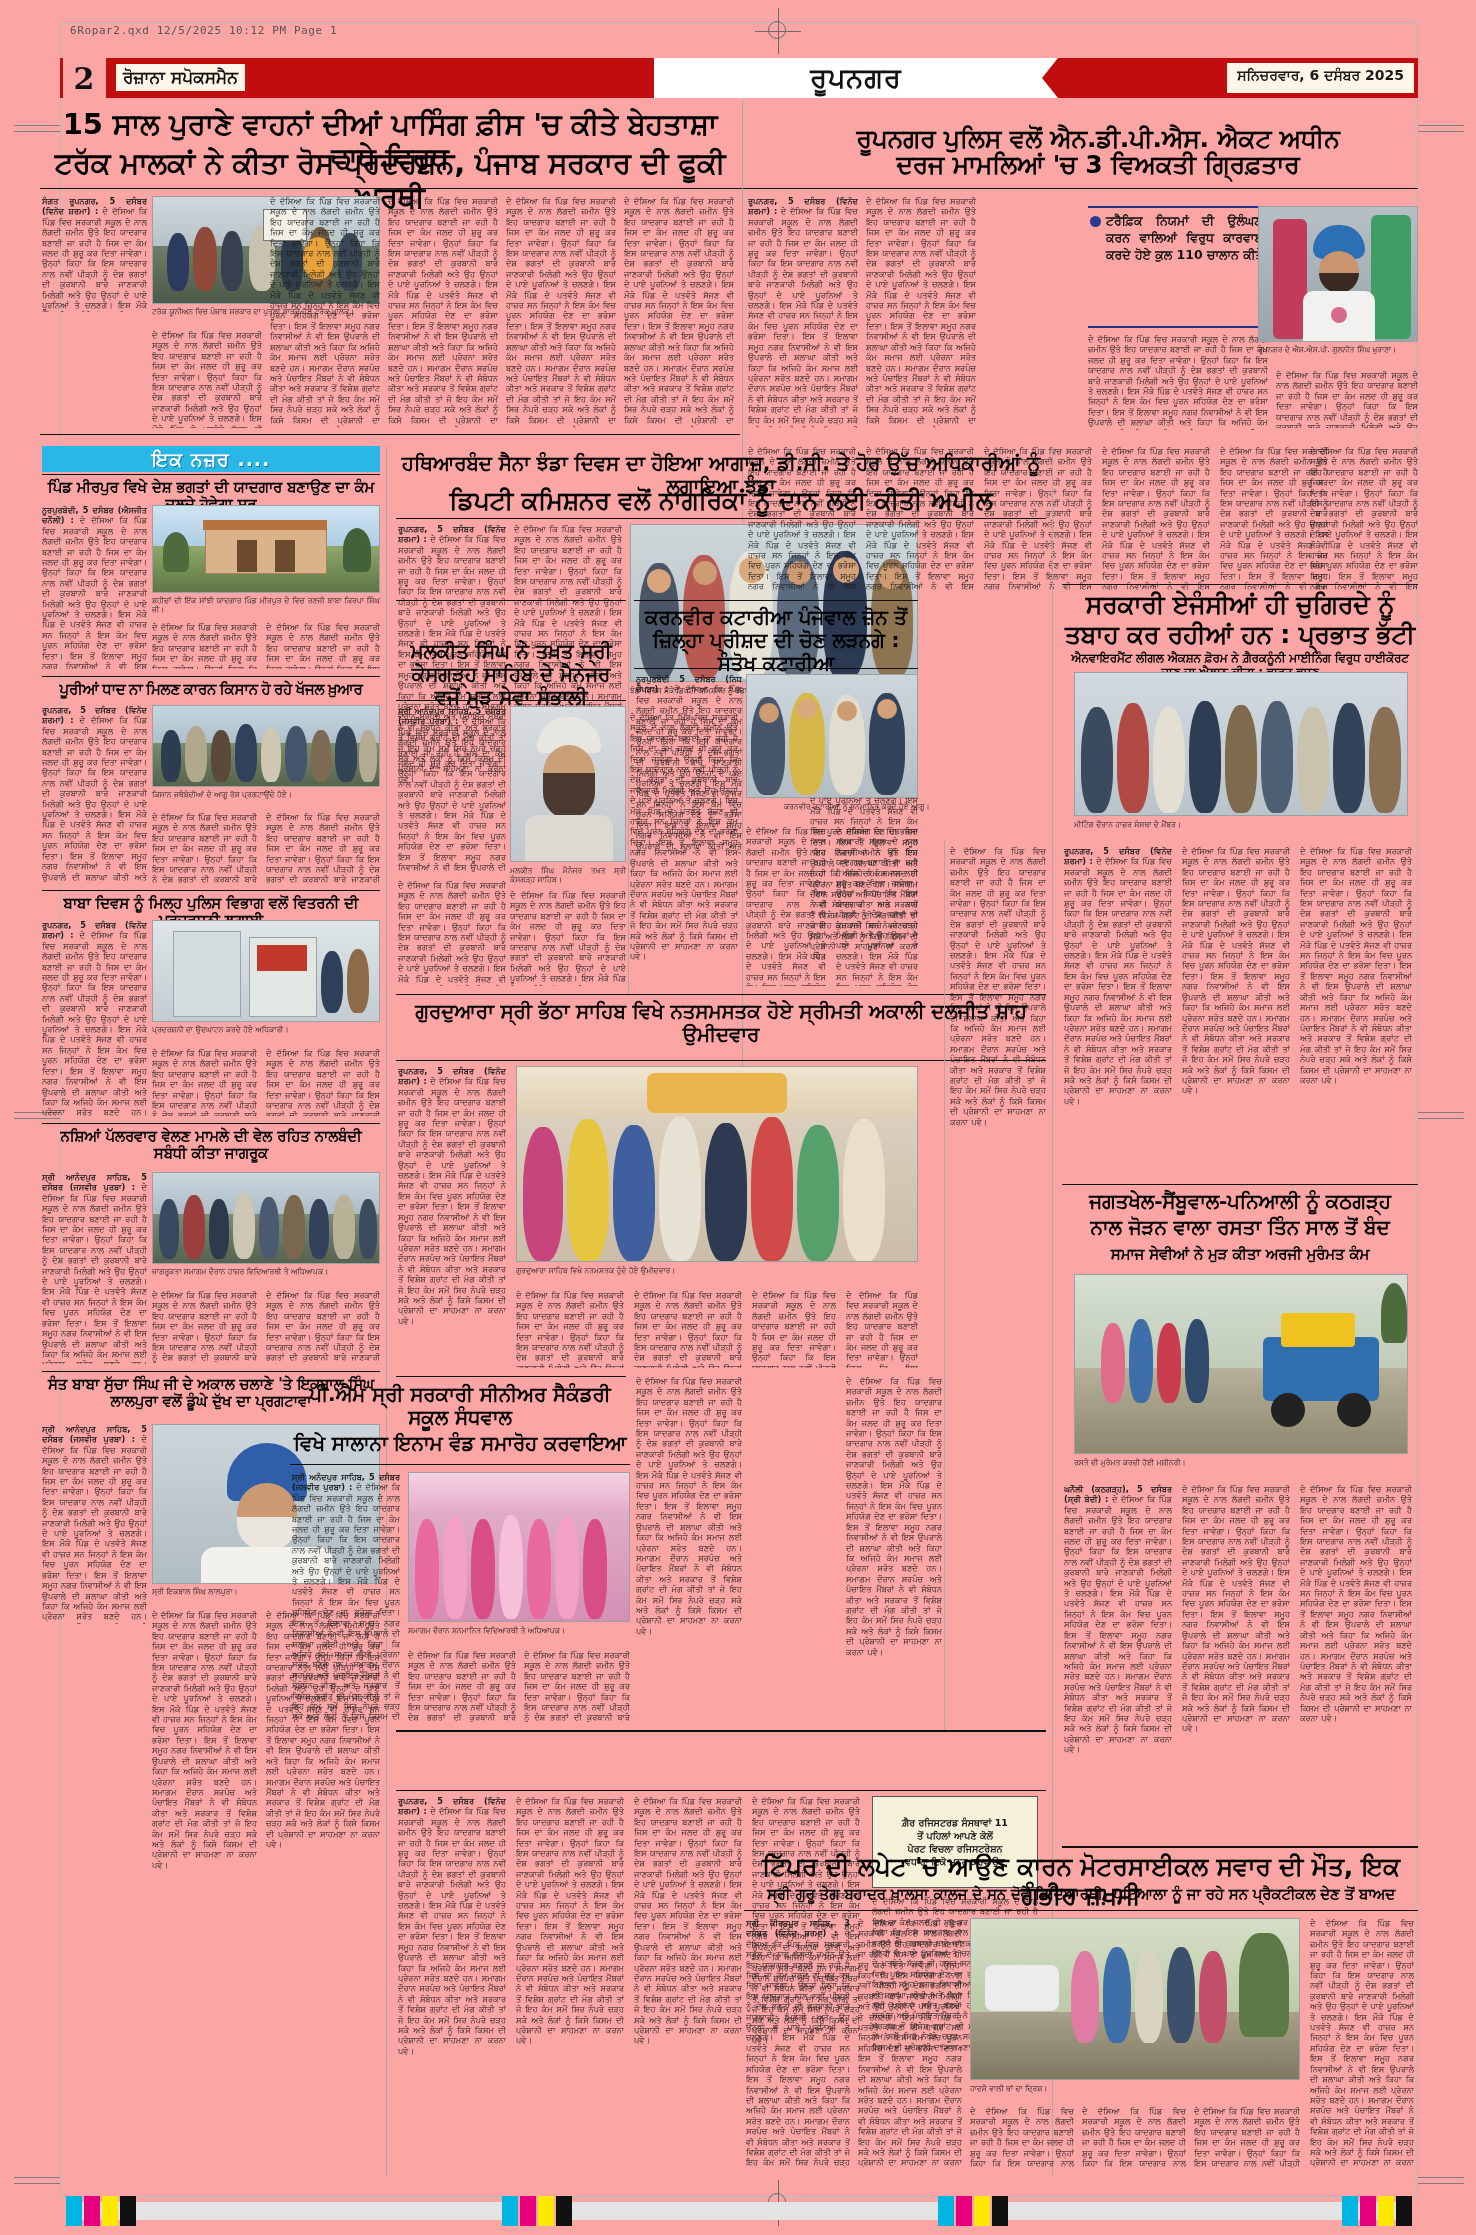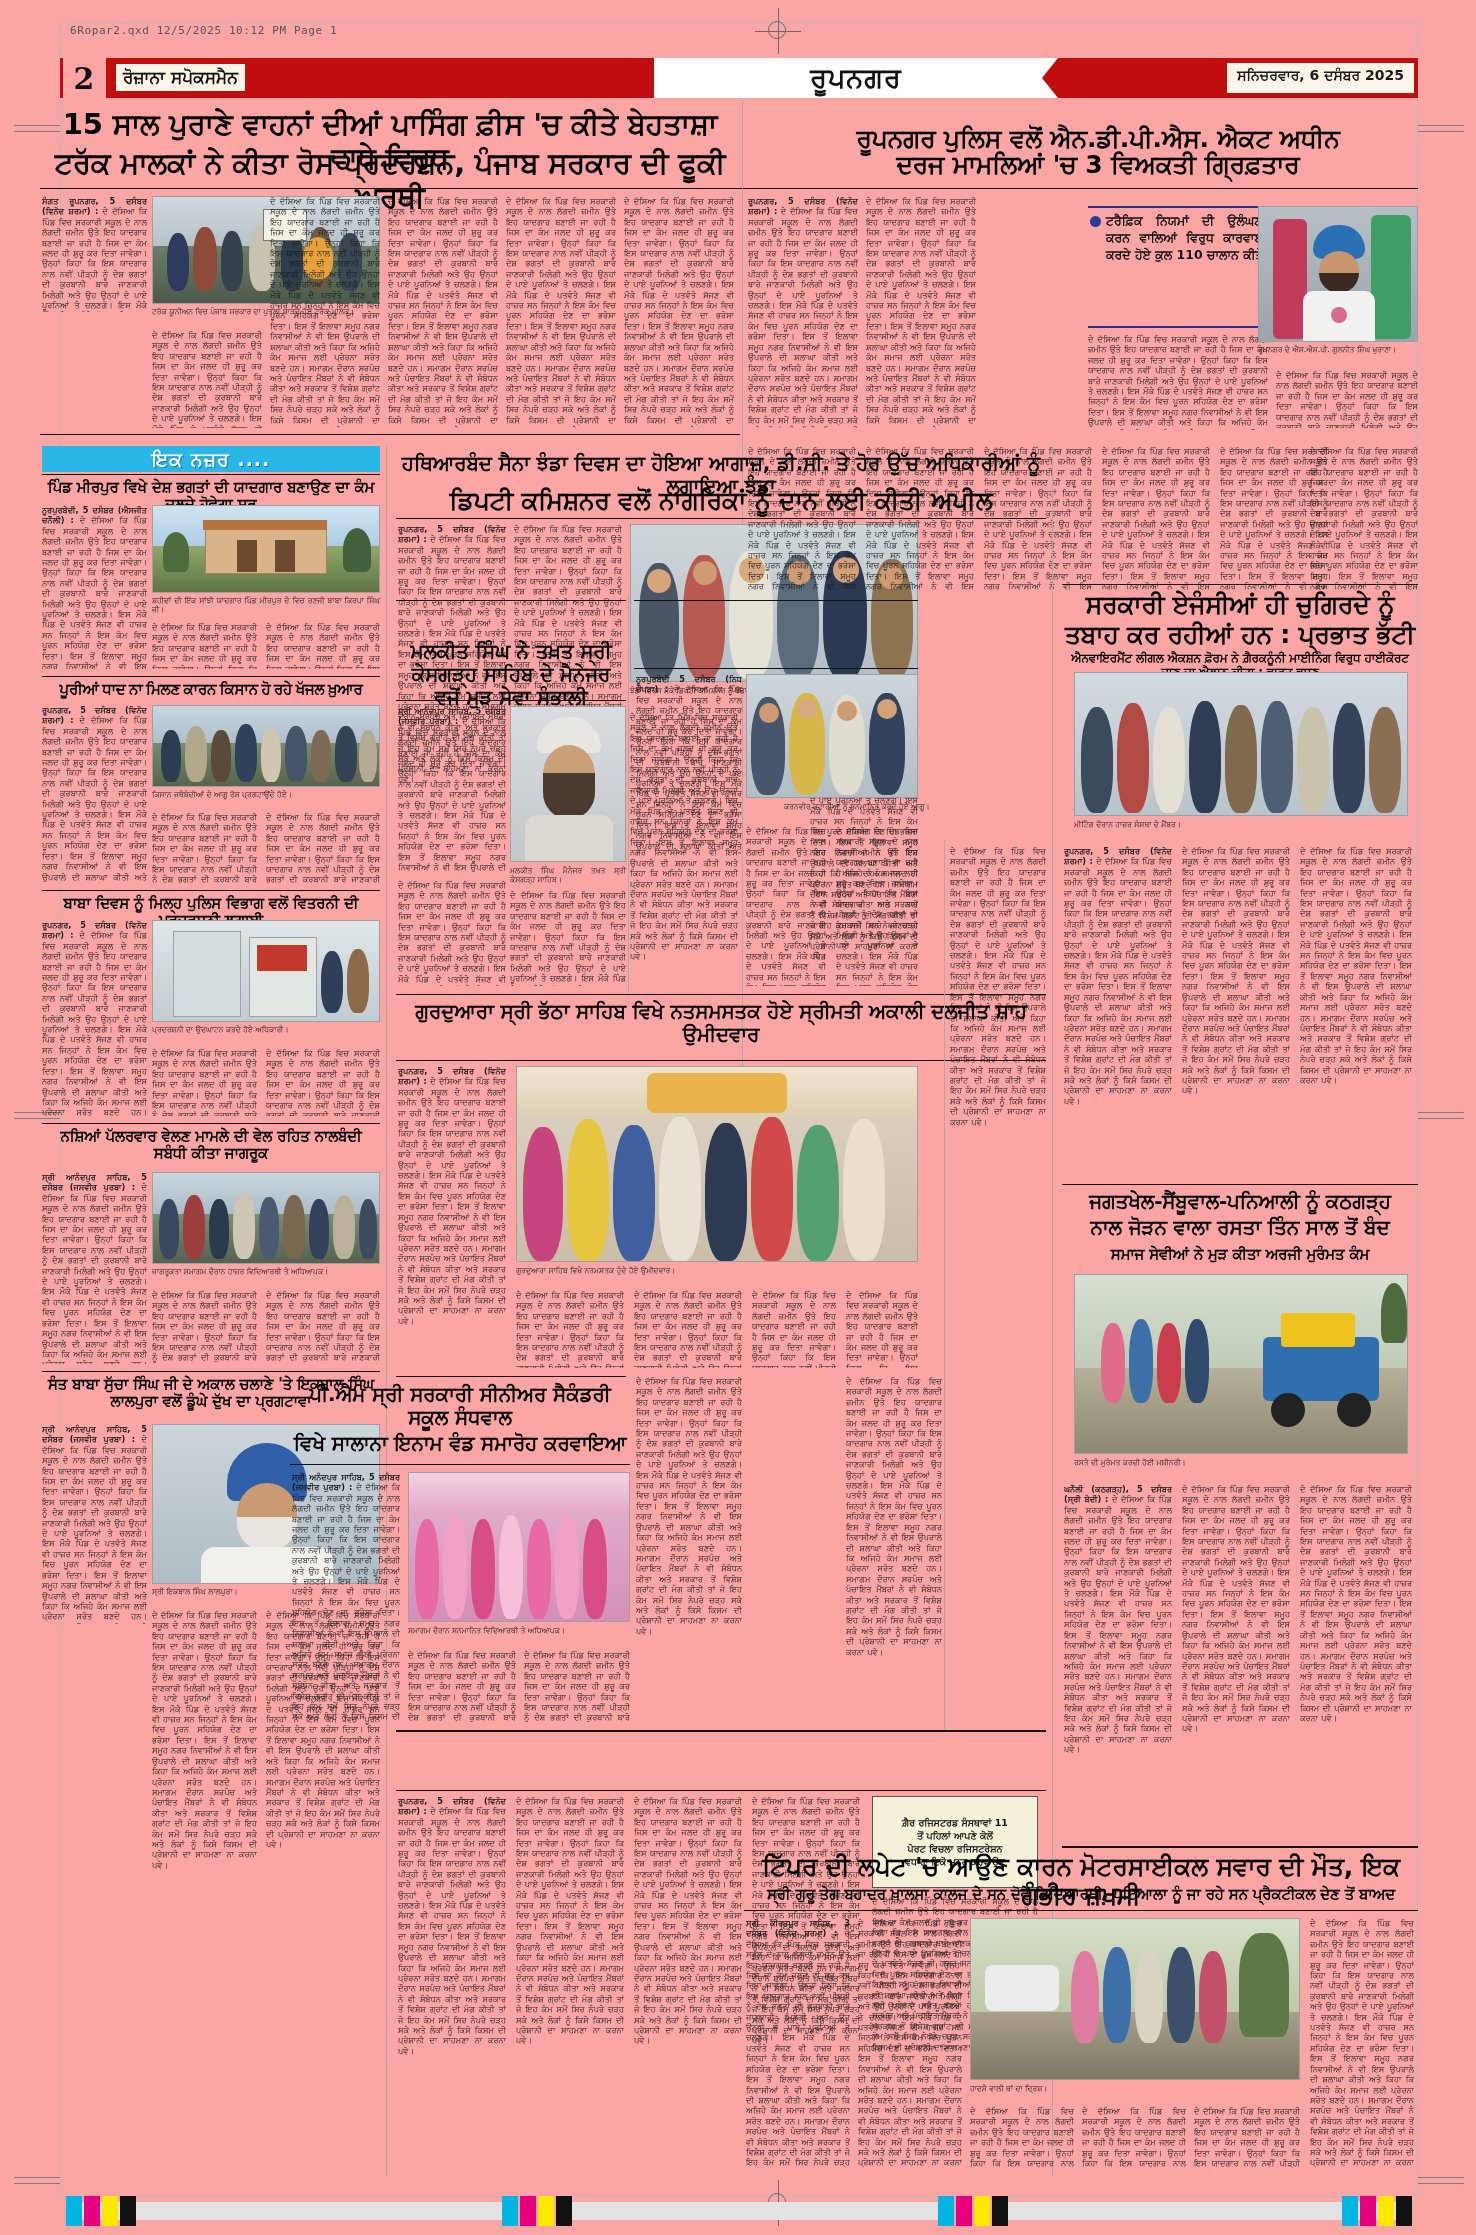--- a/index.html
+++ b/index.html
@@ -357,20 +357,21 @@
     <div style="position:absolute;left:26px;top:10px;width:64px;height:36px;background:#e8e6e1;border-radius:32px 32px 6px 6px;"></div>
     <div style="position:absolute;left:32px;top:38px;width:52px;height:58px;background:#c9a077;border-radius:50% 50% 44% 44%;"></div>
     <div style="position:absolute;left:32px;top:66px;width:52px;height:46px;background:#4a3a30;border-radius:0 0 26px 26px;"></div>
     <div style="position:absolute;left:14px;top:108px;width:88px;height:46px;background:#dcd9d2;border-radius:12px 12px 0 0;"></div>
   </div>
   <div class="cap" style="left:510px;top:866px;width:116px;">ਮਲਕੀਤ ਸਿੰਘ ਮੈਨੇਜਰ ਤਖ਼ਤ ਸ੍ਰੀ ਕੇਸਗੜ੍ਹ ਸਾਹਿਬ।</div>
   <div class="col" style="left:510px;top:890px;width:116px;height:96px;"><span>ਦੇ ਦੱਸਿਆ ਕਿ ਪਿੰਡ ਵਿਚ ਸਰਕਾਰੀ ਸਕੂਲ ਦੇ ਨਾਲ ਲੱਗਦੀ ਜ਼ਮੀਨ ਉਤੇ ਇਹ ਯਾਦਗਾਰ ਬਣਾਈ ਜਾ ਰਹੀ ਹੈ ਜਿਸ ਦਾ ਕੰਮ ਜਲਦ ਹੀ ਸ਼ੁਰੂ ਕਰ ਦਿਤਾ ਜਾਵੇਗਾ। ਉਨ੍ਹਾਂ ਕਿਹਾ ਕਿ ਇਸ ਯਾਦਗਾਰ ਨਾਲ ਨਵੀਂ ਪੀੜ੍ਹੀ ਨੂੰ ਦੇਸ਼ ਭਗਤਾਂ ਦੀ ਕੁਰਬਾਨੀ ਬਾਰੇ ਜਾਣਕਾਰੀ ਮਿਲੇਗੀ ਅਤੇ ਉਹ ਉਨ੍ਹਾਂ ਦੇ ਪਾਏ ਪੂਰਨਿਆਂ ਤੇ ਚਲਣਗੇ। ਇਸ ਮੌਕੇ ਪਿੰਡ ਦੇ ਪਤਵੰਤੇ ਸੱਜਣ ਵੀ ਹਾਜ਼ਰ ਸਨ ਜਿਨ੍ਹਾਂ ਨੇ ਇਸ ਕੰਮ ਵਿਚ ਪੂਰਨ ਸਹਿਯੋਗ ਦੇਣ ਦਾ ਭਰੋਸਾ ਦਿਤਾ। ਇਸ ਤੋਂ ਇਲਾਵਾ ਸਮੂਹ ਨਗਰ ਨਿਵਾਸੀਆਂ ਨੇ ਵੀ ਇਸ ਉਪਰਾਲੇ ਦੀ ਸ਼ਲਾਘਾ ਕੀਤੀ ਅਤੇ ਕਿਹਾ ਕਿ ਅਜਿਹੇ ਕੰਮ ਸਮਾਜ ਲਈ ਪ੍ਰੇਰਨਾ ਸਰੋਤ ਬਣਦੇ ਹਨ। ਸਮਾਗਮ ਦੌਰਾਨ ਸਰਪੰਚ ਅਤੇ ਪੰਚਾਇਤ ਮੈਂਬਰਾਂ ਨੇ ਵੀ ਸੰਬੋਧਨ ਕੀਤਾ ਅਤੇ ਸਰਕਾਰ ਤੋਂ ਵਿਸ਼ੇਸ਼ ਗ੍ਰਾਂਟ ਦੀ ਮੰਗ ਕੀਤੀ ਤਾਂ ਜੋ ਇਹ ਕੰਮ ਸਮੇਂ ਸਿਰ ਨੇਪਰੇ ਚੜ੍ਹ ਸਕੇ ਅਤੇ ਲੋਕਾਂ ਨੂੰ ਕਿਸੇ ਕਿਸਮ ਦੀ ਪ੍ਰੇਸ਼ਾਨੀ ਦਾ ਸਾਹਮਣਾ ਨਾ ਕਰਨਾ ਪਵੇ।</span></div>
   <div class="col" style="left:398px;top:880px;width:108px;height:106px;"><span>ਦੇ ਦੱਸਿਆ ਕਿ ਪਿੰਡ ਵਿਚ ਸਰਕਾਰੀ ਸਕੂਲ ਦੇ ਨਾਲ ਲੱਗਦੀ ਜ਼ਮੀਨ ਉਤੇ ਇਹ ਯਾਦਗਾਰ ਬਣਾਈ ਜਾ ਰਹੀ ਹੈ ਜਿਸ ਦਾ ਕੰਮ ਜਲਦ ਹੀ ਸ਼ੁਰੂ ਕਰ ਦਿਤਾ ਜਾਵੇਗਾ। ਉਨ੍ਹਾਂ ਕਿਹਾ ਕਿ ਇਸ ਯਾਦਗਾਰ ਨਾਲ ਨਵੀਂ ਪੀੜ੍ਹੀ ਨੂੰ ਦੇਸ਼ ਭਗਤਾਂ ਦੀ ਕੁਰਬਾਨੀ ਬਾਰੇ ਜਾਣਕਾਰੀ ਮਿਲੇਗੀ ਅਤੇ ਉਹ ਉਨ੍ਹਾਂ ਦੇ ਪਾਏ ਪੂਰਨਿਆਂ ਤੇ ਚਲਣਗੇ। ਇਸ ਮੌਕੇ ਪਿੰਡ ਦੇ ਪਤਵੰਤੇ ਸੱਜਣ ਵੀ ਹਾਜ਼ਰ ਸਨ ਜਿਨ੍ਹਾਂ ਨੇ ਇਸ ਕੰਮ ਵਿਚ ਪੂਰਨ ਸਹਿਯੋਗ ਦੇਣ ਦਾ ਭਰੋਸਾ ਦਿਤਾ। ਇਸ ਤੋਂ ਇਲਾਵਾ ਸਮੂਹ ਨਗਰ ਨਿਵਾਸੀਆਂ ਨੇ ਵੀ ਇਸ ਉਪਰਾਲੇ ਦੀ ਸ਼ਲਾਘਾ ਕੀਤੀ ਅਤੇ ਕਿਹਾ ਕਿ ਅਜਿਹੇ ਕੰਮ ਸਮਾਜ ਲਈ ਪ੍ਰੇਰਨਾ ਸਰੋਤ ਬਣਦੇ ਹਨ। ਸਮਾਗਮ ਦੌਰਾਨ ਸਰਪੰਚ ਅਤੇ ਪੰਚਾਇਤ ਮੈਂਬਰਾਂ ਨੇ ਵੀ ਸੰਬੋਧਨ ਕੀਤਾ ਅਤੇ ਸਰਕਾਰ ਤੋਂ ਵਿਸ਼ੇਸ਼ ਗ੍ਰਾਂਟ ਦੀ ਮੰਗ ਕੀਤੀ ਤਾਂ ਜੋ ਇਹ ਕੰਮ ਸਮੇਂ ਸਿਰ ਨੇਪਰੇ ਚੜ੍ਹ ਸਕੇ ਅਤੇ ਲੋਕਾਂ ਨੂੰ ਕਿਸੇ ਕਿਸਮ ਦੀ ਪ੍ਰੇਸ਼ਾਨੀ ਦਾ ਸਾਹਮਣਾ ਨਾ ਕਰਨਾ ਪਵੇ।</span></div>
 
   <div class="rule" style="left:634px;top:600px;width:284px;"></div>
+  <div class="hl hl-md" style="position:absolute;left:634px;top:606px;width:284px;">ਕਰਨਵੀਰ ਕਟਾਰੀਆ ਪੰਜੇਵਾਲ ਜ਼ੋਨ ਤੋਂ ਜ਼ਿਲ੍ਹਾ ਪ੍ਰੀਸ਼ਦ ਦੀ ਚੋਣ ਲੜਨਗੇ : ਸੰਤੋਖ ਕਟਾਰੀਆ</div>
   <div class="rule" style="left:634px;top:668px;width:284px;"></div>
   <div class="photo" style="left:746px;top:674px;width:172px;height:124px;">
     <div class="sky" style="background:linear-gradient(#cdd6db,#b2bec4);height:100%;"></div>
     <div class="blob" style="left:4px;top:22px;width:34px;height:98px;background:#48566b;"></div>
     <div class="blob" style="left:42px;top:18px;width:36px;height:102px;background:#d6b84a;"></div>
     <div class="blob" style="left:82px;top:20px;width:36px;height:100px;background:#e0dccf;"></div>
     <div class="blob" style="left:122px;top:18px;width:36px;height:102px;background:#33435c;"></div>
     <div style="position:absolute;left:12px;top:28px;width:20px;height:20px;background:#cf9b72;border-radius:50%;"></div>
     <div style="position:absolute;left:50px;top:24px;width:20px;height:20px;background:#d8a87f;border-radius:50%;"></div>
     <div style="position:absolute;left:90px;top:26px;width:20px;height:20px;background:#cf9b72;border-radius:50%;"></div>

